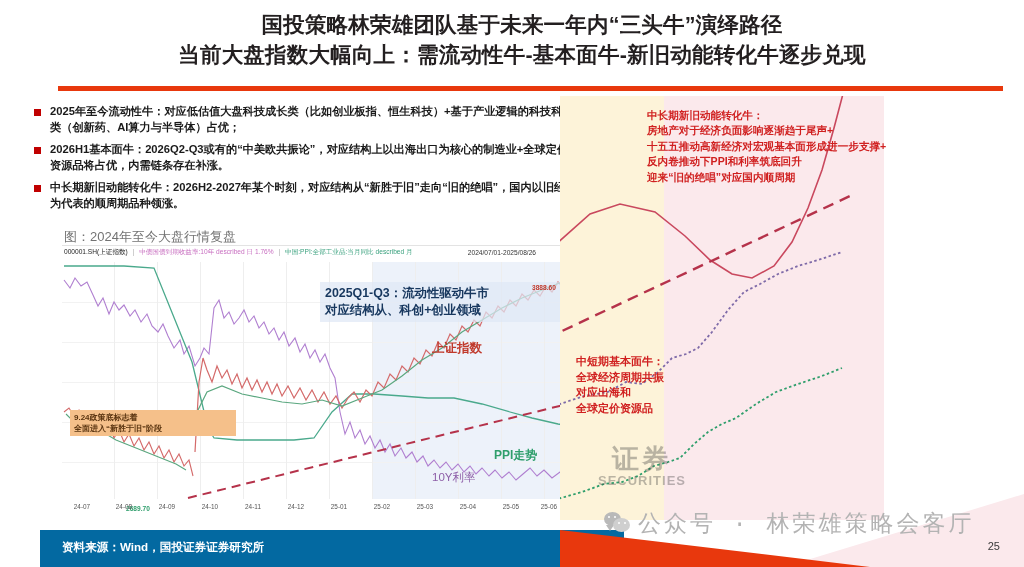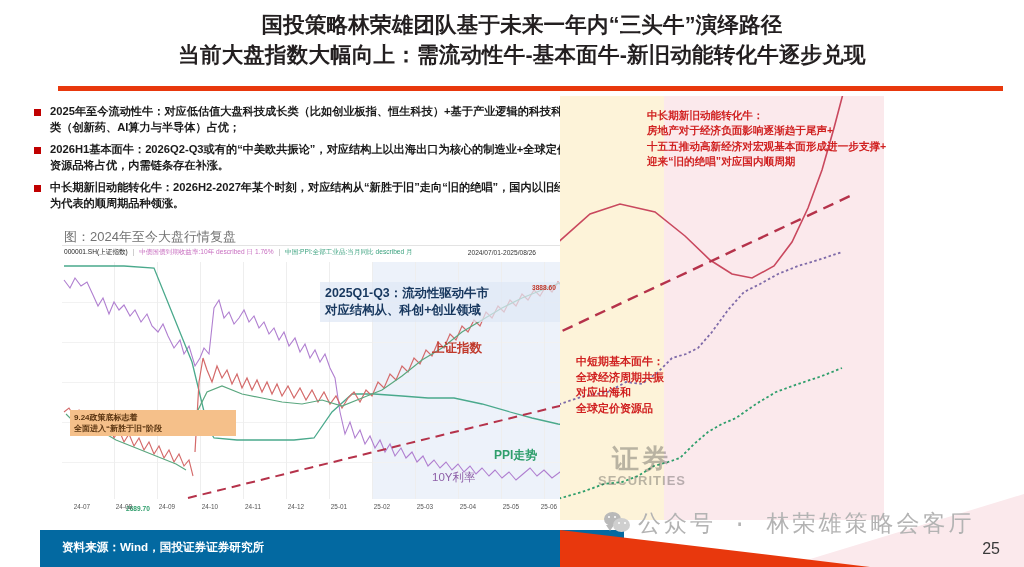--- a/index.html
+++ b/index.html
@@ -79,21 +79,21 @@
   .foot-tail{position:absolute;left:560px;top:494px;width:464px;height:73px;overflow:hidden;}
   .foot-tail-sh{position:absolute;right:0;top:0;width:240px;height:73px;background:#fbe9ec;
                 clip-path:polygon(100% 0,100% 100%,0 100%);}
   .wechat{position:absolute;left:604px;top:512px;width:26px;height:22px;}
   .wechat .b1{position:absolute;left:0;top:0;width:17px;height:14px;border-radius:50%;background:#b9b9b9;}
   .wechat .b2{position:absolute;left:9px;top:6px;width:17px;height:14px;border-radius:50%;background:#cfcfcf;}
   .wechat .t1{position:absolute;left:2px;top:13px;width:0;height:0;border-left:4px solid transparent;
               border-right:4px solid transparent;border-top:6px solid #b9b9b9;}
   .wechat .d{position:absolute;width:2px;height:2px;border-radius:50%;background:#fff;}
   .pub{position:absolute;left:638px;top:508px;font-size:23px;color:#b3b3b3;letter-spacing:3px;white-space:nowrap;font-family:Liberation Mono, monospace;}
-  .pageno{position:absolute;right:24px;top:540px;font-size:16px;color:#3a3a3a;}
+  .pageno{position:absolute;right:24px;top:540px;font-size:11px;color:#3a3a3a;}
 </style>
 </head>
 <body>
 
 <div class="slide">
 
   <div class="title-block">
     <div class="title-line">国投策略林荣雄团队基于未来一年内“三头牛”演绎路径</div>
     <div class="title-line">当前大盘指数大幅向上：需流动性牛-基本面牛-新旧动能转化牛逐步兑现</div>
   </div>
@@ -232,20 +232,21 @@
       <path fill="none" stroke="#7e6aa8" stroke-width="1.8" stroke-dasharray="2.5,2.5" d="M-6,310 L24,300 L48,296 L66,286 L82,288 L98,276 L112,262 L126,258 L138,252
                L152,236 L168,214 L184,196 L200,188 L218,178 L238,170 L258,164 L282,156"></path>
       <path fill="none" stroke="#2e9e6b" stroke-width="1.8" stroke-dasharray="2.5,2.5" d="M-6,404 L22,396 L44,388 L62,386 L78,380 L94,370 L108,366 L120,362
                L134,348 L148,336 L162,328 L176,322 L196,308 L216,296 L238,288 L262,280 L282,272"></path>
     </svg>
 
     <div class="txt-long">
       <div>中长期新旧动能转化牛：</div>
       <div>房地产对于经济负面影响逐渐趋于尾声+</div>
       <div>十五五推动高新经济对宏观基本面形成进一步支撑+</div>
+      <div>反内卷推动下PPI和利率筑底回升</div>
       <div>迎来“旧的绝唱”对应国内顺周期</div>
     </div>
 
     <div class="txt-mid">
       <div>中短期基本面牛：</div>
       <div>全球经济周期共振</div>
       <div>对应出海和</div>
       <div>全球定价资源品</div>
     </div>
 

